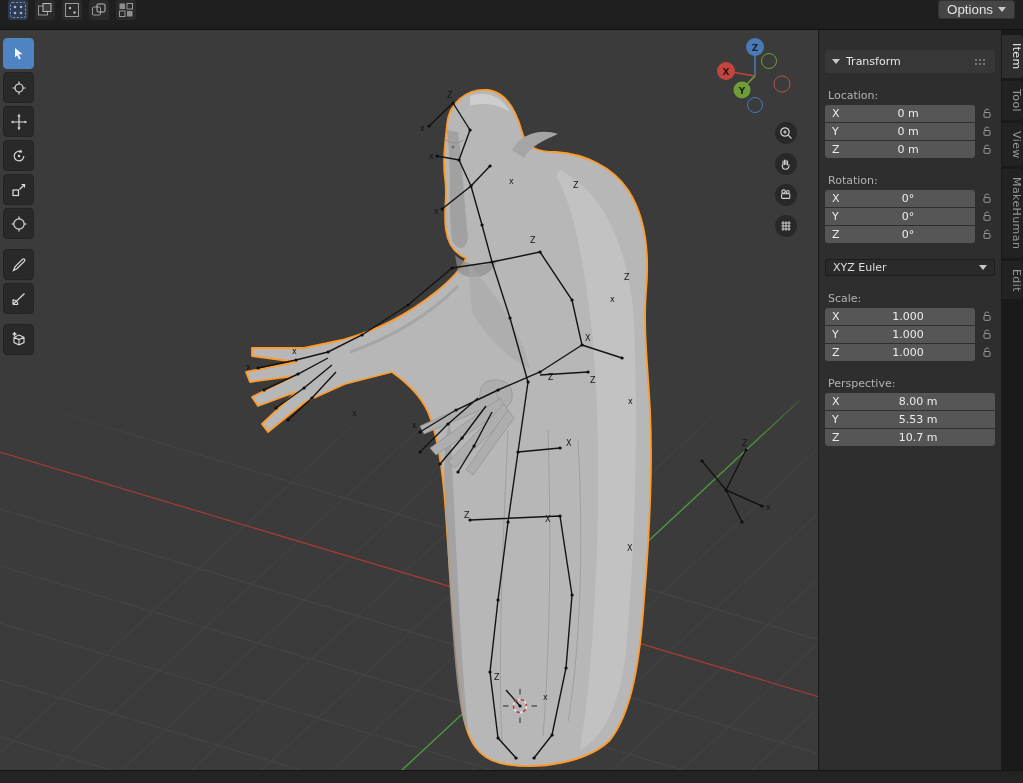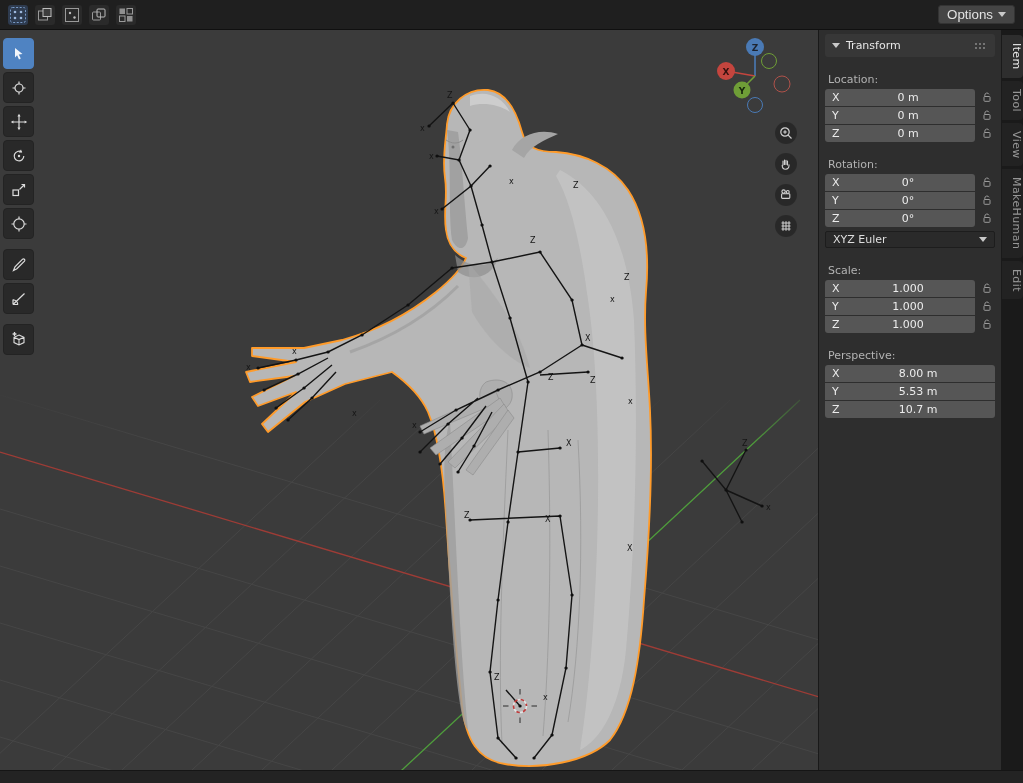--- a/index.html
+++ b/index.html
@@ -2,21 +2,21 @@
 <html><head>
 <meta charset="utf-8">
 <style>
   *{margin:0;padding:0;box-sizing:border-box}
   html,body{background:#111}
   .app{position:relative;width:1023px;height:783px;overflow:hidden;background:#3b3b3b;
        font-family:"DejaVu Sans",sans-serif;font-size:11px;color:#d8d8d8;user-select:none}
 
   
   .header{position:absolute;top:0;left:0;right:0;height:30px;background:#1f1f1f;
-          border-bottom:1px solid #101010;display:flex;align-items:center;padding:0 8px;z-index:40}
+          border-bottom:1px solid #101010;display:flex;align-items:flex-start;padding:0 8px;z-index:40}
   .hicons{display:flex;align-items:center;gap:7px}
   .hicon{width:20px;height:20px;border-radius:3px;display:flex;align-items:center;justify-content:center;background:#2a2a2a}
   .hicon.sel{background:#2e3b4f}
   .hspacer{flex:1}
   .options-btn{display:flex;align-items:center;gap:5px;height:19px;padding:0 8px;background:#454545;
                border:1px solid #333;border-radius:3px;color:#e2e2e2}
   .caret-down{width:0;height:0;border-left:4px solid transparent;border-right:4px solid transparent;border-top:5px solid #c9c9c9}
 
   
   .viewport-svg{position:absolute;top:0;left:0;z-index:1}
@@ -29,34 +29,34 @@
   .tool.active{background:#4f83c2;border-color:#4f83c2}
   .tool.grp{margin-top:7px}
 
   
   .gizmo{position:absolute;left:712px;top:34px;z-index:5}
   .vctrl{position:absolute;left:775px;top:122px;z-index:5;display:flex;flex-direction:column;gap:9px}
   .vbtn{width:22px;height:22px;border-radius:50%;background:rgba(38,38,38,.85);display:flex;align-items:center;justify-content:center}
 
   
   .npanel{position:absolute;top:30px;right:22px;bottom:13px;width:183px;background:#2e2e2e;
-          border-left:1px solid #191919;z-index:20;padding:4px 6px 0 6px}
+          border-left:1px solid #191919;z-index:20;padding:20px 6px 0 6px}
   .panel-header{height:23px;background:#373737;border-radius:3px;display:flex;align-items:center;
                 gap:6px;padding:0 7px;color:#e6e6e6;margin-bottom:2px}
   .tri-down{width:0;height:0;border-left:4px solid transparent;border-right:4px solid transparent;border-top:5px solid #c9c9c9}
   .grip{margin-left:auto;display:flex}
   .sec-label{color:#b2b2b2;margin:16px 3px 3px 3px}
   .fieldrow{display:flex;align-items:center;gap:4px;margin-bottom:1px}
   .field{flex:1;height:17px;background:#565656;display:flex;align-items:center;padding:0 7px;color:#ececec}
   .grp3 .fieldrow:first-child .field{border-radius:3px 3px 0 0}
   .grp3 .fieldrow:last-child  .field{border-radius:0 0 3px 3px}
   .field .ax{width:16px}
   .field .val{flex:1;text-align:center}
   .lockcol{width:16px;display:flex;justify-content:center}
-  .dropdown{height:17px;margin-top:4px;background:#2a2a2a;border:1px solid #1d1d1d;border-radius:2px;
+  .dropdown{height:17px;margin-top:16px;background:#2a2a2a;border:1px solid #1d1d1d;border-radius:2px;
             display:flex;align-items:center;padding:0 7px;color:#dedede}
   .dropdown .caret-down{margin-left:auto}
   .dims .field{border-radius:0}
   .dims .fieldrow:first-child .field{border-radius:3px 3px 0 0}
   .dims .fieldrow:last-child  .field{border-radius:0 0 3px 3px}
 
   
   .tabstrip{position:absolute;top:30px;right:0;bottom:13px;width:22px;background:#1a1a1a;z-index:21;
             display:flex;flex-direction:column;gap:3px;padding-top:5px}
   .tab{writing-mode:vertical-rl;padding:8px 0;width:21px;margin-left:1px;text-align:center;color:#969696;

